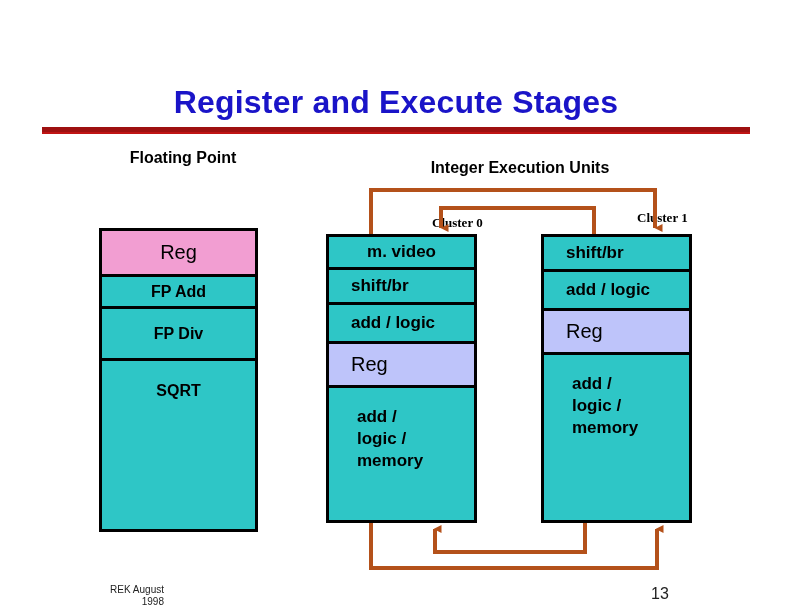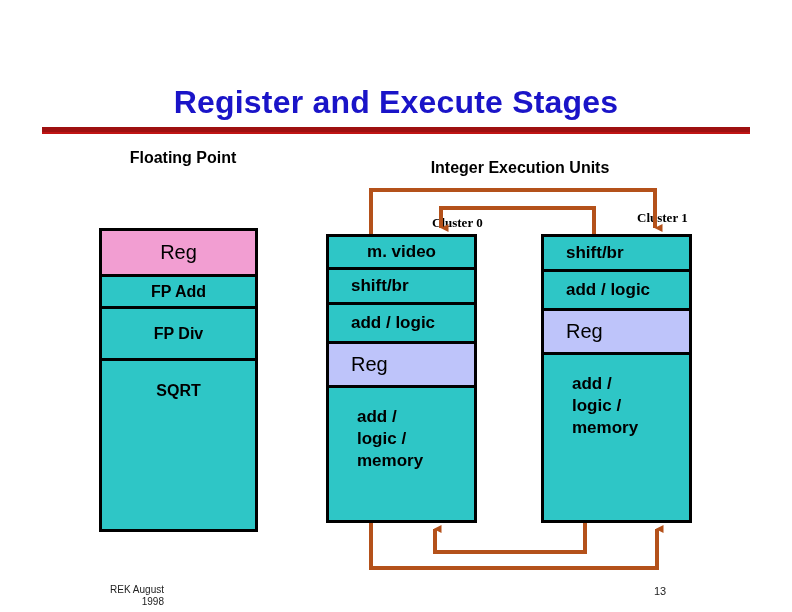--- a/index.html
+++ b/index.html
@@ -151,21 +151,21 @@
     font-family: "Liberation Sans", sans-serif;
     text-align: right;
     line-height: 12px;
   }
   #page-number {
     position: absolute;
     left: 640px;
     top: 585px;
     width: 40px;
     text-align: center;
-    font-size: 11px;
+    font-size: 16px;
     color: #222222;
   }
 </style>
 </head>
 <body>
 
 <div id="slide-title">Register and Execute Stages</div>
 <div id="title-rule"></div>
 
 <div class="section-heading" id="fp-heading">

